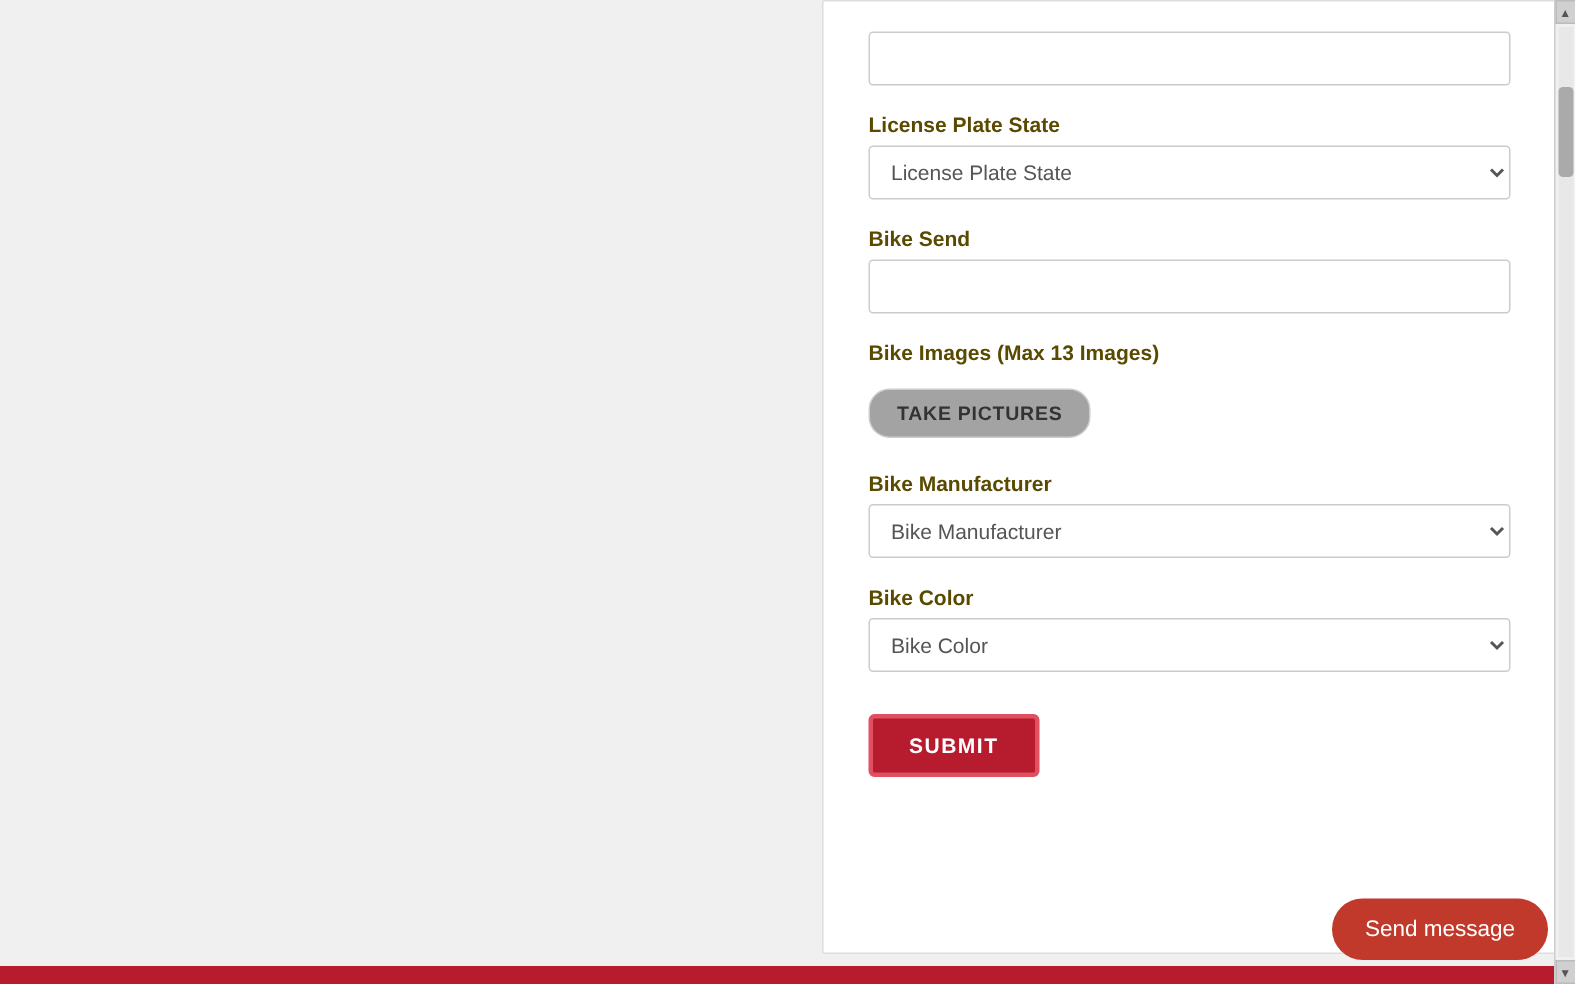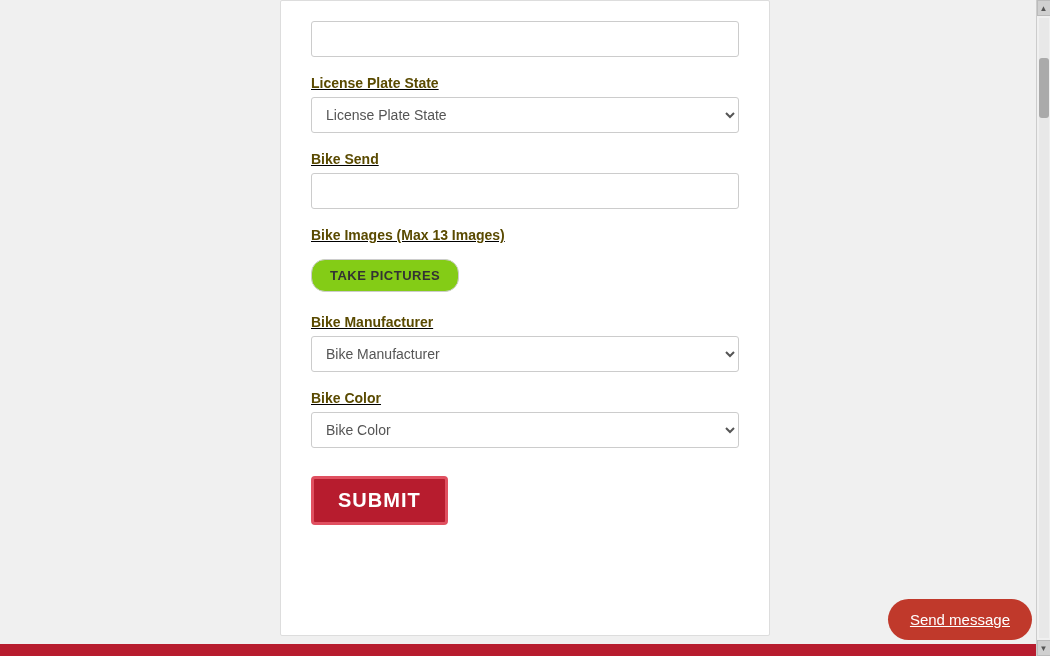--- a/index.html
+++ b/index.html
@@ -22,24 +22,23 @@
       height: 656px;
       background: #f0f0f0;
       display: flex;
       flex-direction: column;
       position: relative;
     }
 
     .main-content {
       flex: 1;
       display: flex;
-      justify-content: center;
+      justify-content: flex-end;
       padding: 10px 12px;
       overflow: hidden;
-      text-decoration: underline;
     }
 
     .form-card {
       background: #ffffff;
       width: 490px;
       padding: 20px 30px 40px 30px;
       border: 1px solid #ddd;
       border-radius: 2px;
       position: relative;
       top: -10px;
@@ -81,41 +80,41 @@
       cursor: pointer;
       outline: none;
     }
 
     .license-plate-select {
       background: #fff;
       color: #555;
     }
 
     .take-pictures-btn {
-      background: #84cc16;
+      background: #a3a3a3;
       border: 1px solid #ccc;
       border-radius: 14px;
       padding: 8px 18px;
       font-size: 13px;
       font-weight: bold;
       color: #333;
       cursor: pointer;
       letter-spacing: 0.5px;
       text-transform: uppercase;
       margin-top: 6px;
       margin-bottom: 4px;
     }
 
     .submit-btn {
       background: #b71c2e;
       color: #ffffff;
       border: 3px solid #e05060;
       border-radius: 4px;
       padding: 10px 24px;
-      font-size: 20px;
+      font-size: 14px;
       font-weight: bold;
       cursor: pointer;
       letter-spacing: 1px;
       text-transform: uppercase;
       margin-top: 10px;
     }
 
     .bottom-bar {
       height: 12px;
       background: #b71c2e;
@@ -130,21 +129,20 @@
       bottom: 16px;
       right: 18px;
       background: #c0392b;
       color: white;
       border: none;
       border-radius: 24px;
       padding: 12px 22px;
       font-size: 15px;
       font-weight: 500;
       cursor: pointer;
-      text-decoration: underline;
     }
 
     .scrollbar-right {
       position: absolute;
       right: 0;
       top: 0;
       width: 14px;
       height: 656px;
       background: #f0f0f0;
       border-left: 1px solid #ccc;

